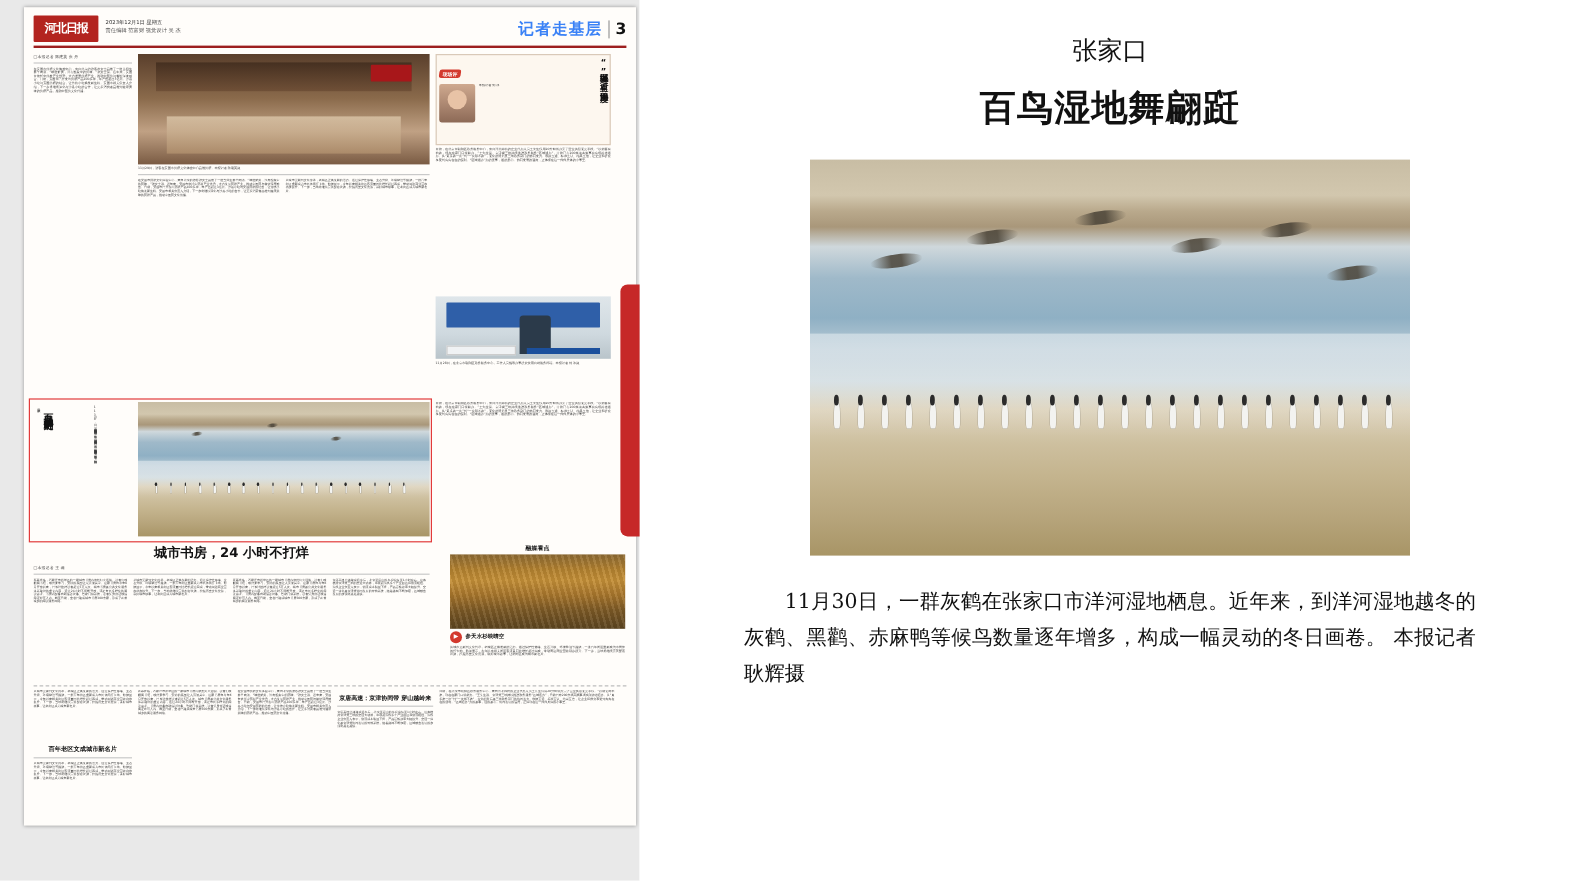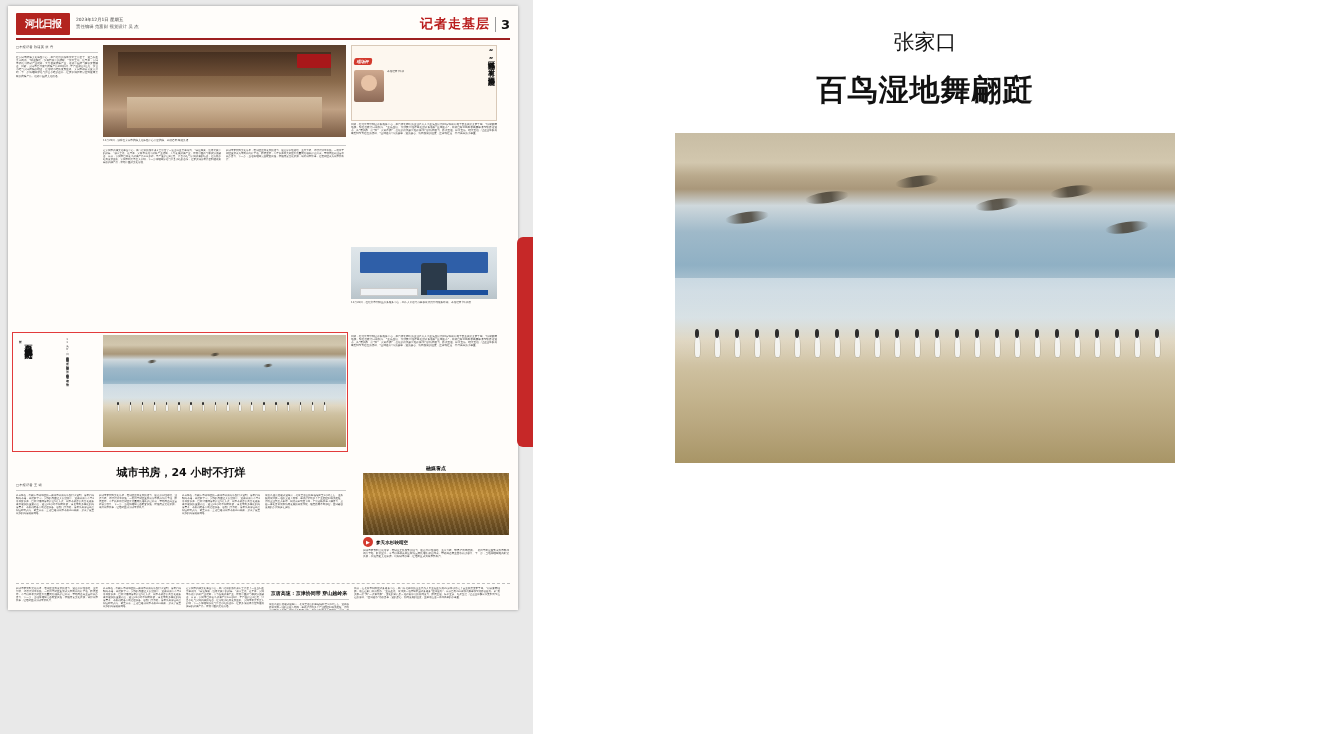--- a/index.html
+++ b/index.html
@@ -20,22 +20,22 @@
   
   #paper-pane {
     position: relative;
     width: 533px; height: 734px;
     background: #e9e9e9;
     flex: 0 0 533px;
     overflow: hidden;
   }
   #paper-page {
     position: absolute;
-    left: 8px; top: 6px;
-    width: 510px; height: 604px;
+    left: 20px; top: 6px;
+    width: 510px; height: 682px;
     background: #fffdfa;
     box-shadow: 0 0 3px rgba(0,0,0,.35);
     overflow: hidden;
     font-family: "DejaVu Sans", sans-serif;
   }
 
   
   .masthead {
     position: relative;
     height: 30px;
@@ -57,21 +57,21 @@
     font-size: 4.4px;
     color: #333;
     line-height: 1.5;
   }
   .masthead-date .l2 { color: #555; }
   .masthead-right {
     margin-left: auto;
     display: flex; align-items: center; gap: 5px;
   }
   .section-name {
-    font-size: 13px; font-weight: bold; color: #b91c1c;
+    font-size: 13px; font-weight: bold; color: #3b82f6;
     letter-spacing: 1px;
   }
   .page-num {
     font-size: 13px; font-weight: bold; color: #111;
     border-left: 1px solid #999; padding-left: 5px;
   }
 
   .page-body { padding: 5px 8px 0 8px; }
 
   .headline-main {
@@ -414,21 +414,21 @@
             </div>
           </div>
 
           <div style="width:146px">
             <div class="txt" style="height:112px">日前，在北京市朝阳区政务服务中心，来自河北廊坊的企业代办人员王先生仅用20分钟就办完了营业执照变更手续。“以前要两地跑，现在在家门口就能办。”王先生说。京津冀三地持续推进政务服务“区域通办”，目前已有200余项高频事项实现跨省通办。从“最多跑一次”到“一次都不跑”，变化的背后是三地政务部门的协同发力。数据互通、标准互认、结果互信，让企业和群众享受到实实在在的便利。“区域通办”办的是事，通的是心。协同发展的温度，正体现在这一件件具体的小事里。</div>
           </div>
 
           <div class="sel-box" style="left:-4px;top:-3px;width:336px;height:120px"></div>
         </div>
 
-        <div style="display:flex;gap:17px;margin-top:16px">
+        <div style="display:flex;gap:17px;margin-top:4px">
           <div style="width:330px">
             <div class="subhead" style="font-size:11px;margin:2px 0 3px 0">城市书房，24 小时不打烊</div>
             <div class="kicker">□本报记者 王 璐</div>
             <div class="rule"></div>
             <div style="display:flex;gap:5px">
               <div class="txt t2" style="width:78px;height:86px">夜幕降临，石家庄市裕华区的一家城市书房内依然灯火通明。读者们或翻阅书籍，或伏案学习，安静的氛围让人沉浸其中。这家书房自今年6月开放以来，已累计接待读者超过5万人次。城市书房是公共文化服务体系建设的重要内容，通过24小时不间断开放，满足市民多样化的阅读需求。书房内配备自助借还设备、智能门禁系统，读者凭身份证或借阅证即可入内。截至目前，全省已建成城市书房300余家，形成了覆盖城乡的阅读服务网络。</div>
               <div class="txt t2" style="width:78px;height:86px">从城市更新到文化传承，老城区正焕发新的活力。通过保护性修缮、业态升级、环境整治等措施，一批百年街区重新成为市民休闲打卡地。数据显示，今年以来相关街区客流量同比增长超过四成，带动周边商业营收稳步提升。下一步，当地将继续完善配套设施，挖掘历史文化资源，讲好城市故事，让老街区成为城市新名片。</div>
               <div class="txt t2" style="width:78px;height:86px">夜幕降临，石家庄市裕华区的一家城市书房内依然灯火通明。读者们或翻阅书籍，或伏案学习，安静的氛围让人沉浸其中。这家书房自今年6月开放以来，已累计接待读者超过5万人次。城市书房是公共文化服务体系建设的重要内容，通过24小时不间断开放，满足市民多样化的阅读需求。书房内配备自助借还设备、智能门禁系统，读者凭身份证或借阅证即可入内。截至目前，全省已建成城市书房300余家，形成了覆盖城乡的阅读服务网络。</div>
               <div class="txt t2" style="width:78px;height:86px">京唐高速公路建成通车后，北京至唐山的车程缩短至1小时左右。这条横跨京津冀三地的交通大动脉，串联起沿线多个产业园区和物流枢纽。沿线企业负责人表示，物流成本明显下降，产品运输效率大幅提升。交通一体化是京津冀协同发展的骨骼系统，随着路网不断加密，区域融合发展的步伐将越走越快。</div>
             </div>
@@ -514,15 +514,16 @@
           <i style="left:72%"></i>
         <i style="left:76%"></i>
           <i style="left:80%"></i>
           <i style="left:84%"></i>
         <i style="left:88%"></i>
           <i style="left:92%"></i>
           <i style="left:96%"></i>
       </div>
     </div>
 
+    <div class="art-caption">11月30日，一群灰鹤在张家口市洋河湿地栖息。近年来，到洋河湿地越冬的灰鹤、黑鹳、赤麻鸭等候鸟数量逐年增多，构成一幅灵动的冬日画卷。 本报记者 耿辉摄</div>
   </div>
 
 </div>
 
 </body></html>

